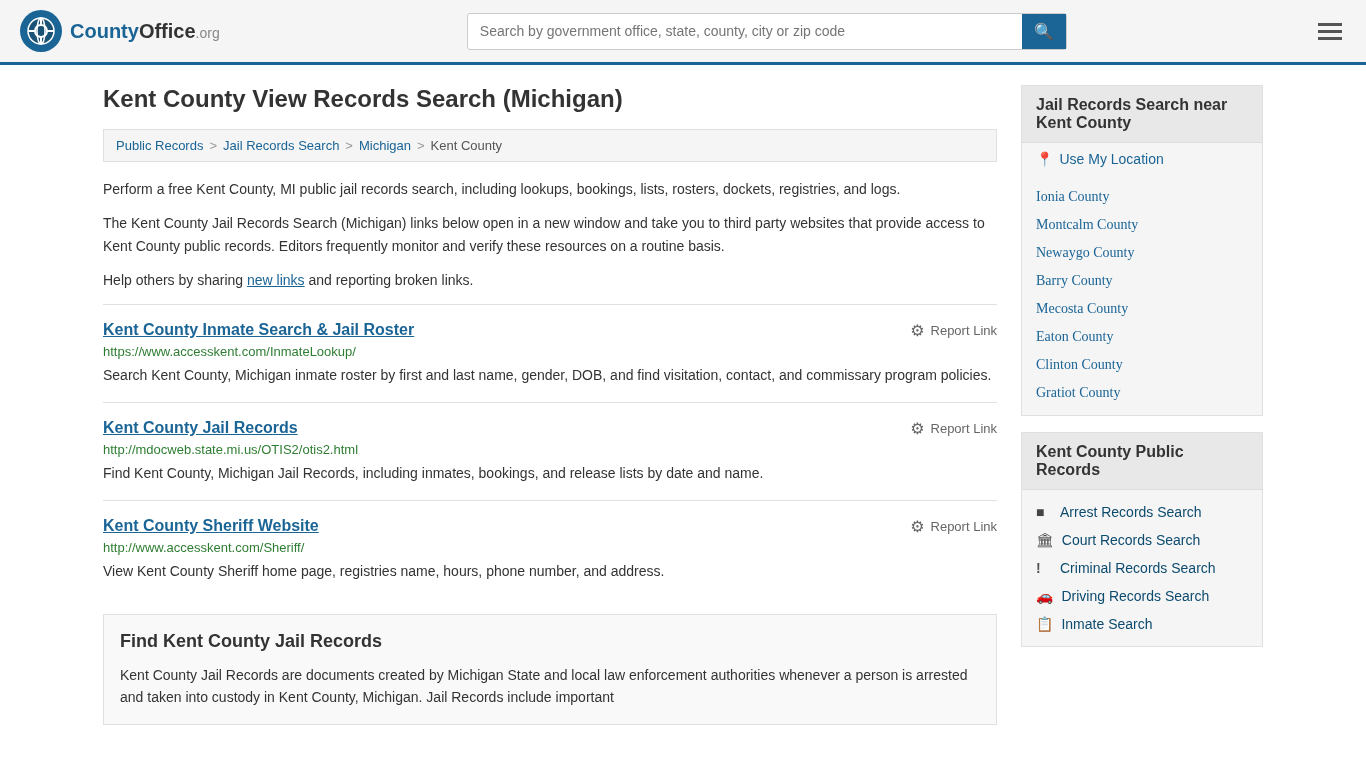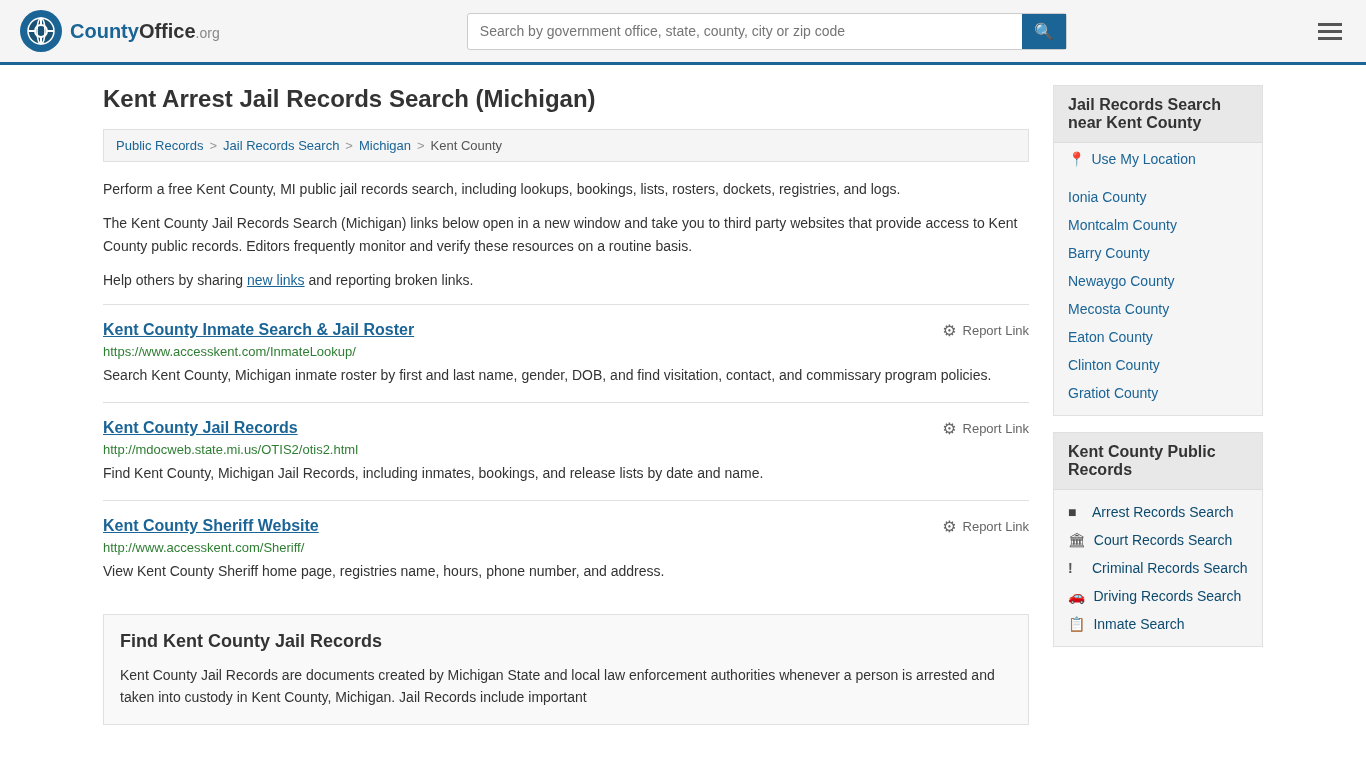--- a/index.html
+++ b/index.html
@@ -85,21 +85,21 @@
       max-width: 1200px;
       margin: 0 auto;
       padding: 20px;
       display: flex;
       gap: 24px;
     }
     .main-content {
       flex: 1;
     }
     .sidebar {
-      width: 210px;
+      width: 242px;
       flex-shrink: 0;
     }
 
     
     .page-title {
       font-size: 24px;
       font-weight: bold;
       color: #333;
       margin-bottom: 16px;
     }
@@ -208,20 +208,21 @@
       font-weight: bold;
       color: #333;
       border-bottom: 1px solid #ddd;
     }
     .sidebar-list {
       list-style: none;
       padding: 8px 0;
     }
     .sidebar-list li {
       padding: 6px 14px;
+      font-family: Liberation Serif, serif;
     }
     .sidebar-list li a {
       color: #1a6496;
       text-decoration: none;
       font-size: 14px;
     }
     .location-item {
       display: flex;
       align-items: center;
       gap: 6px;
@@ -288,21 +289,21 @@
     <span class="hamburger-line"></span>
     <span class="hamburger-line"></span>
     <span class="hamburger-line"></span>
   </button>
 </header>
 
 <div class="container">
 
   <div class="main-content">
 
-    <h1 class="page-title">Kent Arrest Jail Records Search (Michigan)</h1>
+    <h1 class="page-title">Kent County View Records Search (Michigan)</h1>
 
     <nav class="breadcrumb">
       <a href="#">Public Records</a>
       <span class="breadcrumb-sep">&gt;</span>
       <a href="#">Jail Records Search</a>
       <span class="breadcrumb-sep">&gt;</span>
       <a href="#">Michigan</a>
       <span class="breadcrumb-sep">&gt;</span>
       <span>Kent County</span>
     </nav>
@@ -360,22 +361,22 @@
 
     <div class="sidebar-section">
       <div class="sidebar-title">Jail Records Search near Kent County</div>
       <div class="location-item">
         <span class="location-icon">📍</span>
         <a href="#" style="color:#1a6496;text-decoration:none;font-size:14px;">Use My Location</a>
       </div>
       <ul class="sidebar-list">
         <li><a href="#">Ionia County</a></li>
         <li><a href="#">Montcalm County</a></li>
+        <li><a href="#">Newaygo County</a></li>
         <li><a href="#">Barry County</a></li>
-        <li><a href="#">Newaygo County</a></li>
         <li><a href="#">Mecosta County</a></li>
         <li><a href="#">Eaton County</a></li>
         <li><a href="#">Clinton County</a></li>
         <li><a href="#">Gratiot County</a></li>
       </ul>
     </div>
 
     <div class="sidebar-section">
       <div class="sidebar-title">Kent County Public Records</div>
       <ul class="pr-list">

